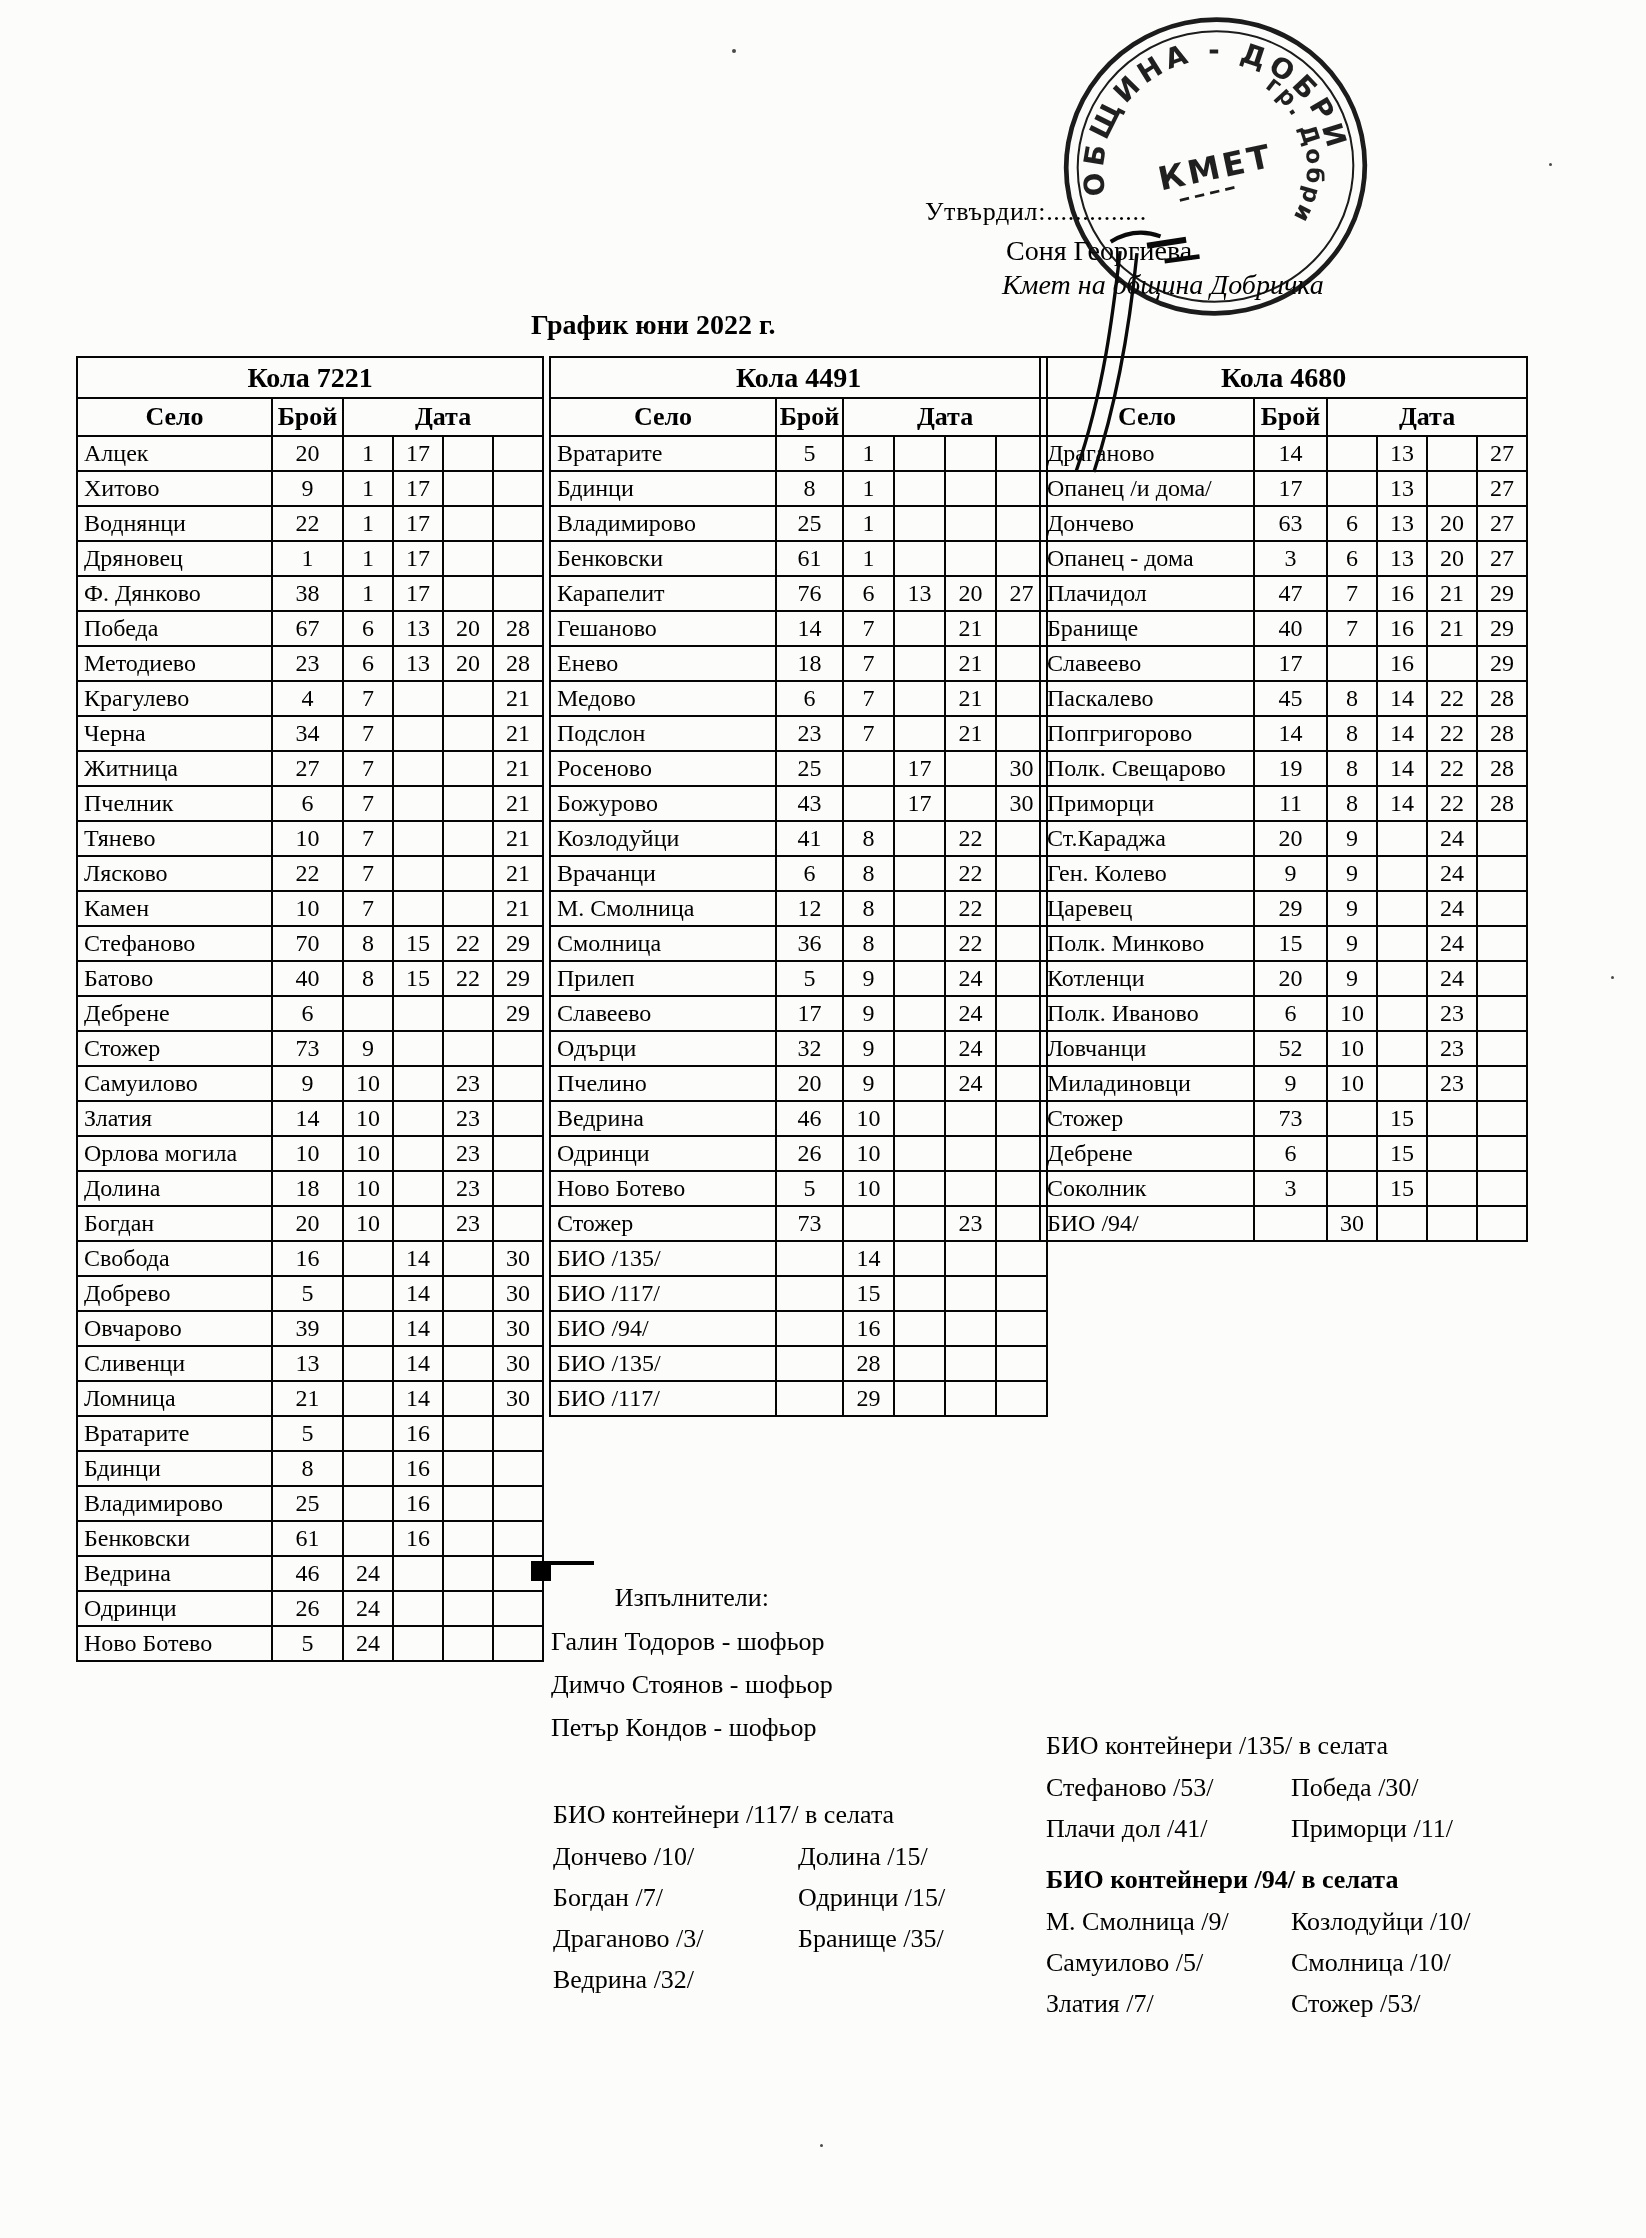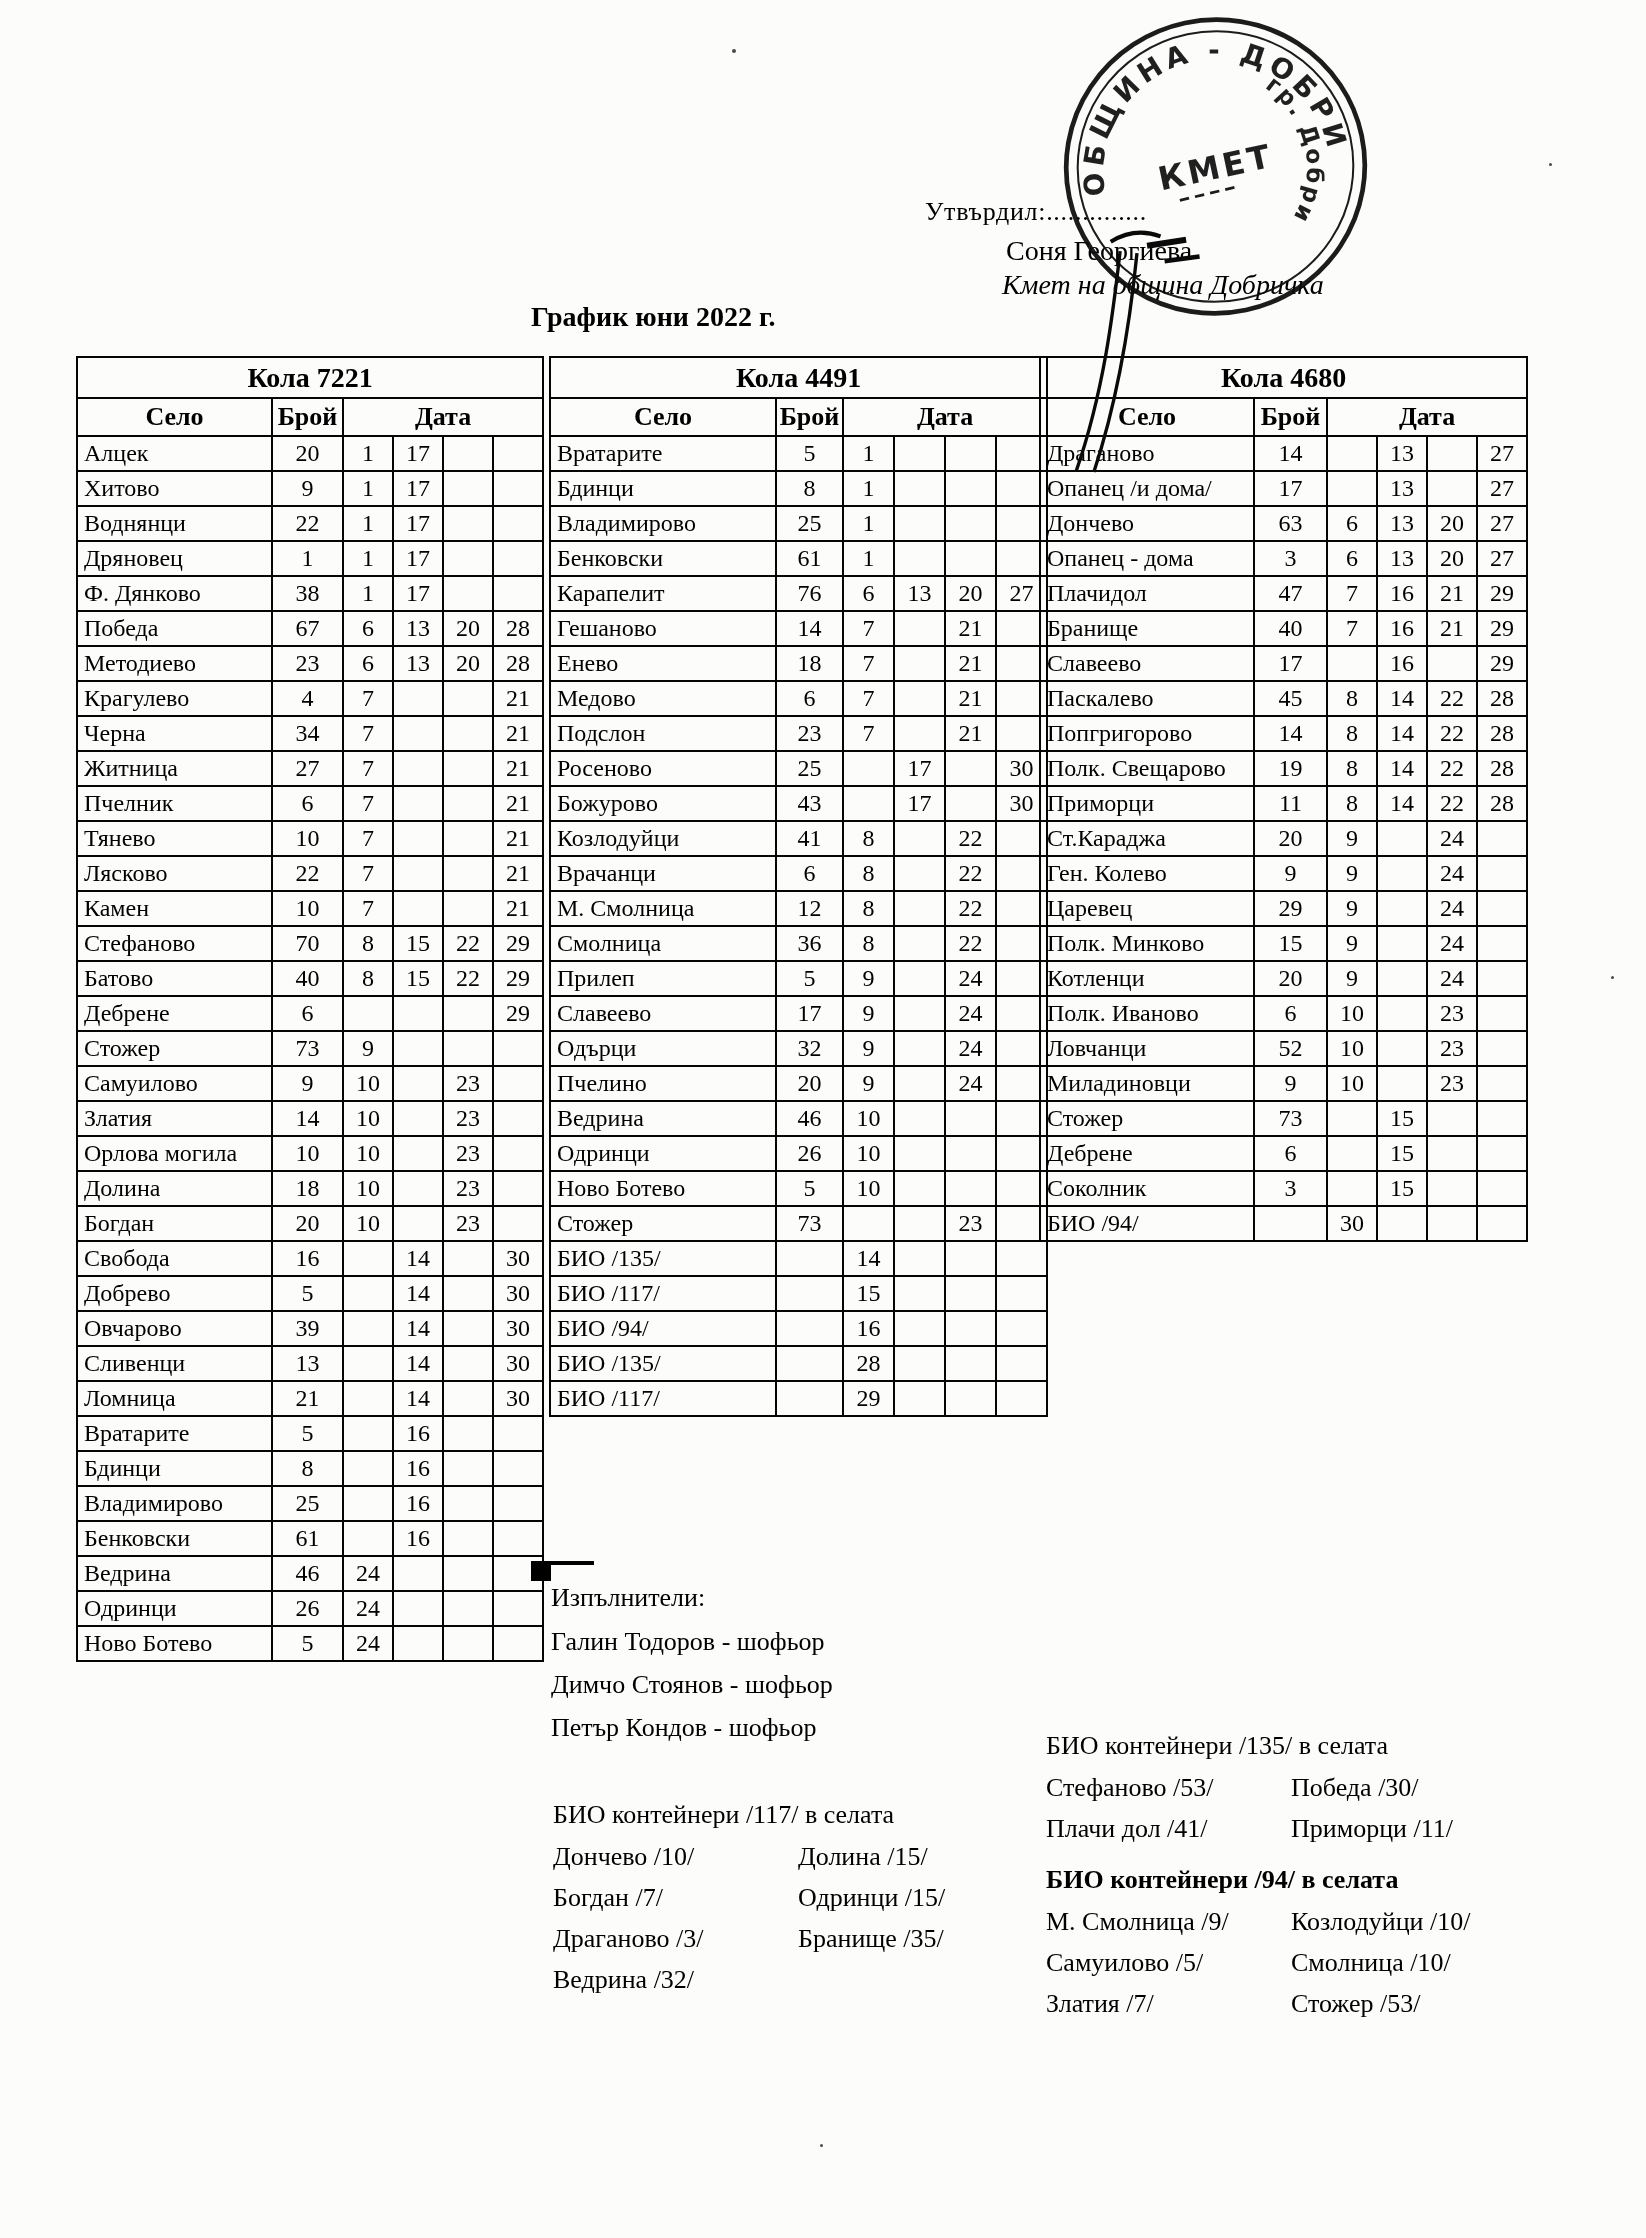--- a/index.html
+++ b/index.html
@@ -23,21 +23,21 @@
   .sched td.v { font-size:24px; text-align:left; padding-left:6px; height:31px; }
   .sched td.n { font-size:24px; text-align:center; height:31px; }
 
   
   .stamp { transform:rotate(-12deg); opacity:.93; z-index:6; pointer-events:none; }
   .stamp text { fill:#101010; font-family:"DejaVu Sans","Liberation Sans",sans-serif; font-weight:bold; }
   .sig { z-index:7; pointer-events:none; }
   .sig path { stroke:#0a0a0a; fill:none; }
 
   
-  .exec-heading, .bio-heading { font-size:26px; }
+  .exec-heading, .bio-heading { font-size:26px;text-align:center; }
   .exec-item { font-size:26px; line-height:43px; }
   .bio-block { font-size:26px;margin-top:32px; }
   .bio-grid { display:grid; grid-template-columns:233px auto; column-gap:12px; }
   .bio-item { line-height:41px; }
 
   .artifact { background:#000; position:absolute; }
   .speck { position:absolute; background:#4a4a4a; border-radius:50%; }
 </style>
 </head>
 <body>
@@ -64,21 +64,21 @@
   </svg>
 
   <svg class="abs sig" style="left:1038px; top:189px;" width="377" height="310" viewBox="0 0 560 460">
     <path d="M 108,78 q 36,-22 74,-8" stroke-width="6"></path>
     <path d="M 162,84 l 58,-9" stroke-width="9"></path>
     <path d="M 188,107 l 52,-7" stroke-width="7"></path>
     <path d="M 122,92 C 112,180 98,300 57,418" stroke-width="5"></path>
     <path d="M 147,95 C 138,186 122,302 83,420" stroke-width="5"></path>
   </svg>
 
-  <div class="abs doc-title" style="left:531px; top:301px;">График юни 2022 г.</div>
+  <div class="abs doc-title" style="left:531px; top:309px;">График юни 2022 г.</div>
 
   <table class="sched" style="left:76px; top:356px; width:466px;">
     <colgroup>
         <col style="width:195px">
         <col style="width:71px">
         <col style="width:50px">
         <col style="width:50px">
         <col style="width:50px">
         <col style="width:50px">
       </colgroup>

